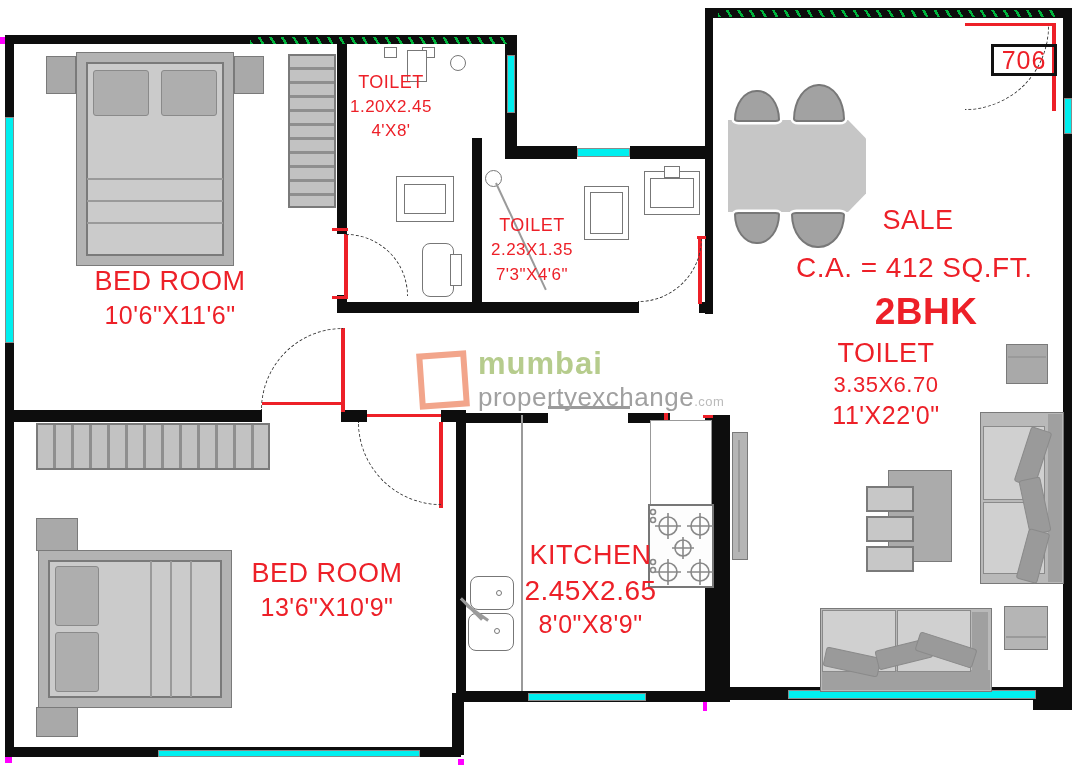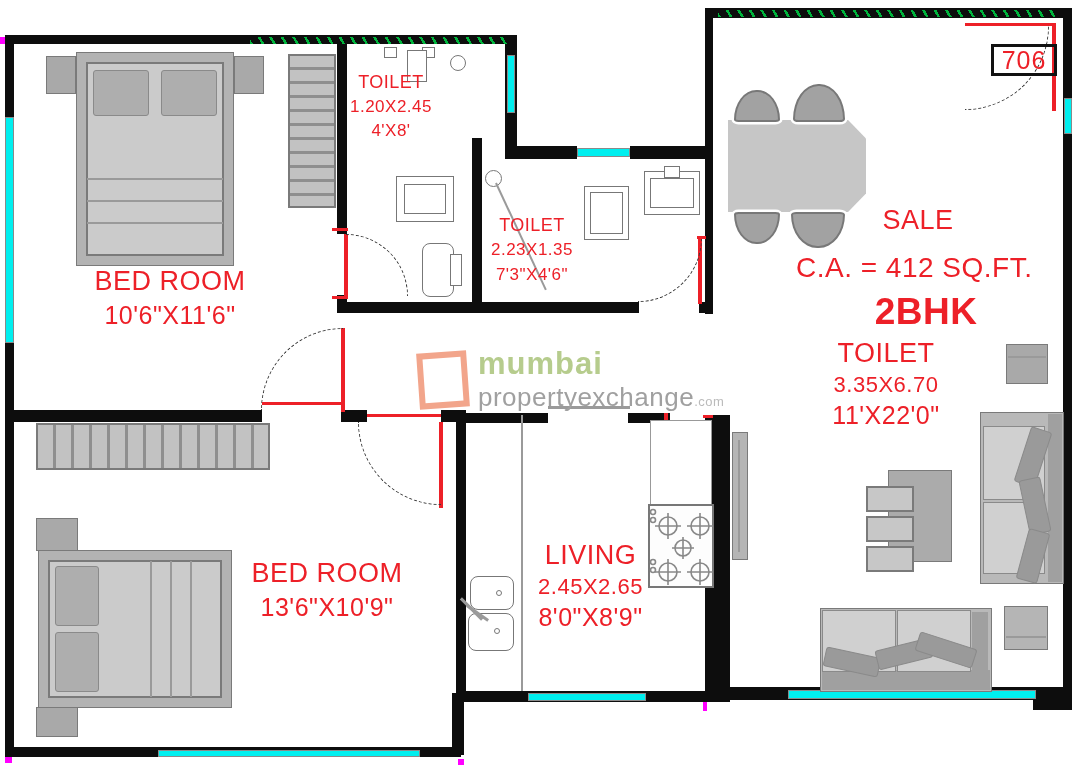--- a/index.html
+++ b/index.html
@@ -226,22 +226,22 @@
     <div style="font-size:17px">4'X8'</div>
   </div>
 
   <div class="lbl" style="left:482px;top:212px;width:100px;font-size:18px;line-height:1.45">
     <div>TOILET</div>
     <div style="font-size:17px">2.23X1.35</div>
     <div style="font-size:17px">7'3"X4'6"</div>
   </div>
 
   <div class="lbl" style="left:518px;top:538px;width:145px;font-size:27px">
-    <div>LIVING</div>
-    <div style="font-size:22px">2.45X2.65</div>
+    <div>KITCHEN</div>
+    <div style="font-size:28px">2.45X2.65</div>
     <div style="font-size:25px">8'0"X8'9"</div>
   </div>
 
   <div class="lbl" style="left:242px;top:556px;width:170px;font-size:27px">
     <div>BED ROOM</div>
     <div style="font-size:25px">13'6"X10'9"</div>
   </div>
 
   <div class="lbl" style="left:878px;top:203px;width:80px;font-size:27px">SALE</div>
   <div class="lbl" style="left:796px;top:250px;width:230px;font-size:28px">C.A. = 412 SQ.FT.</div>

